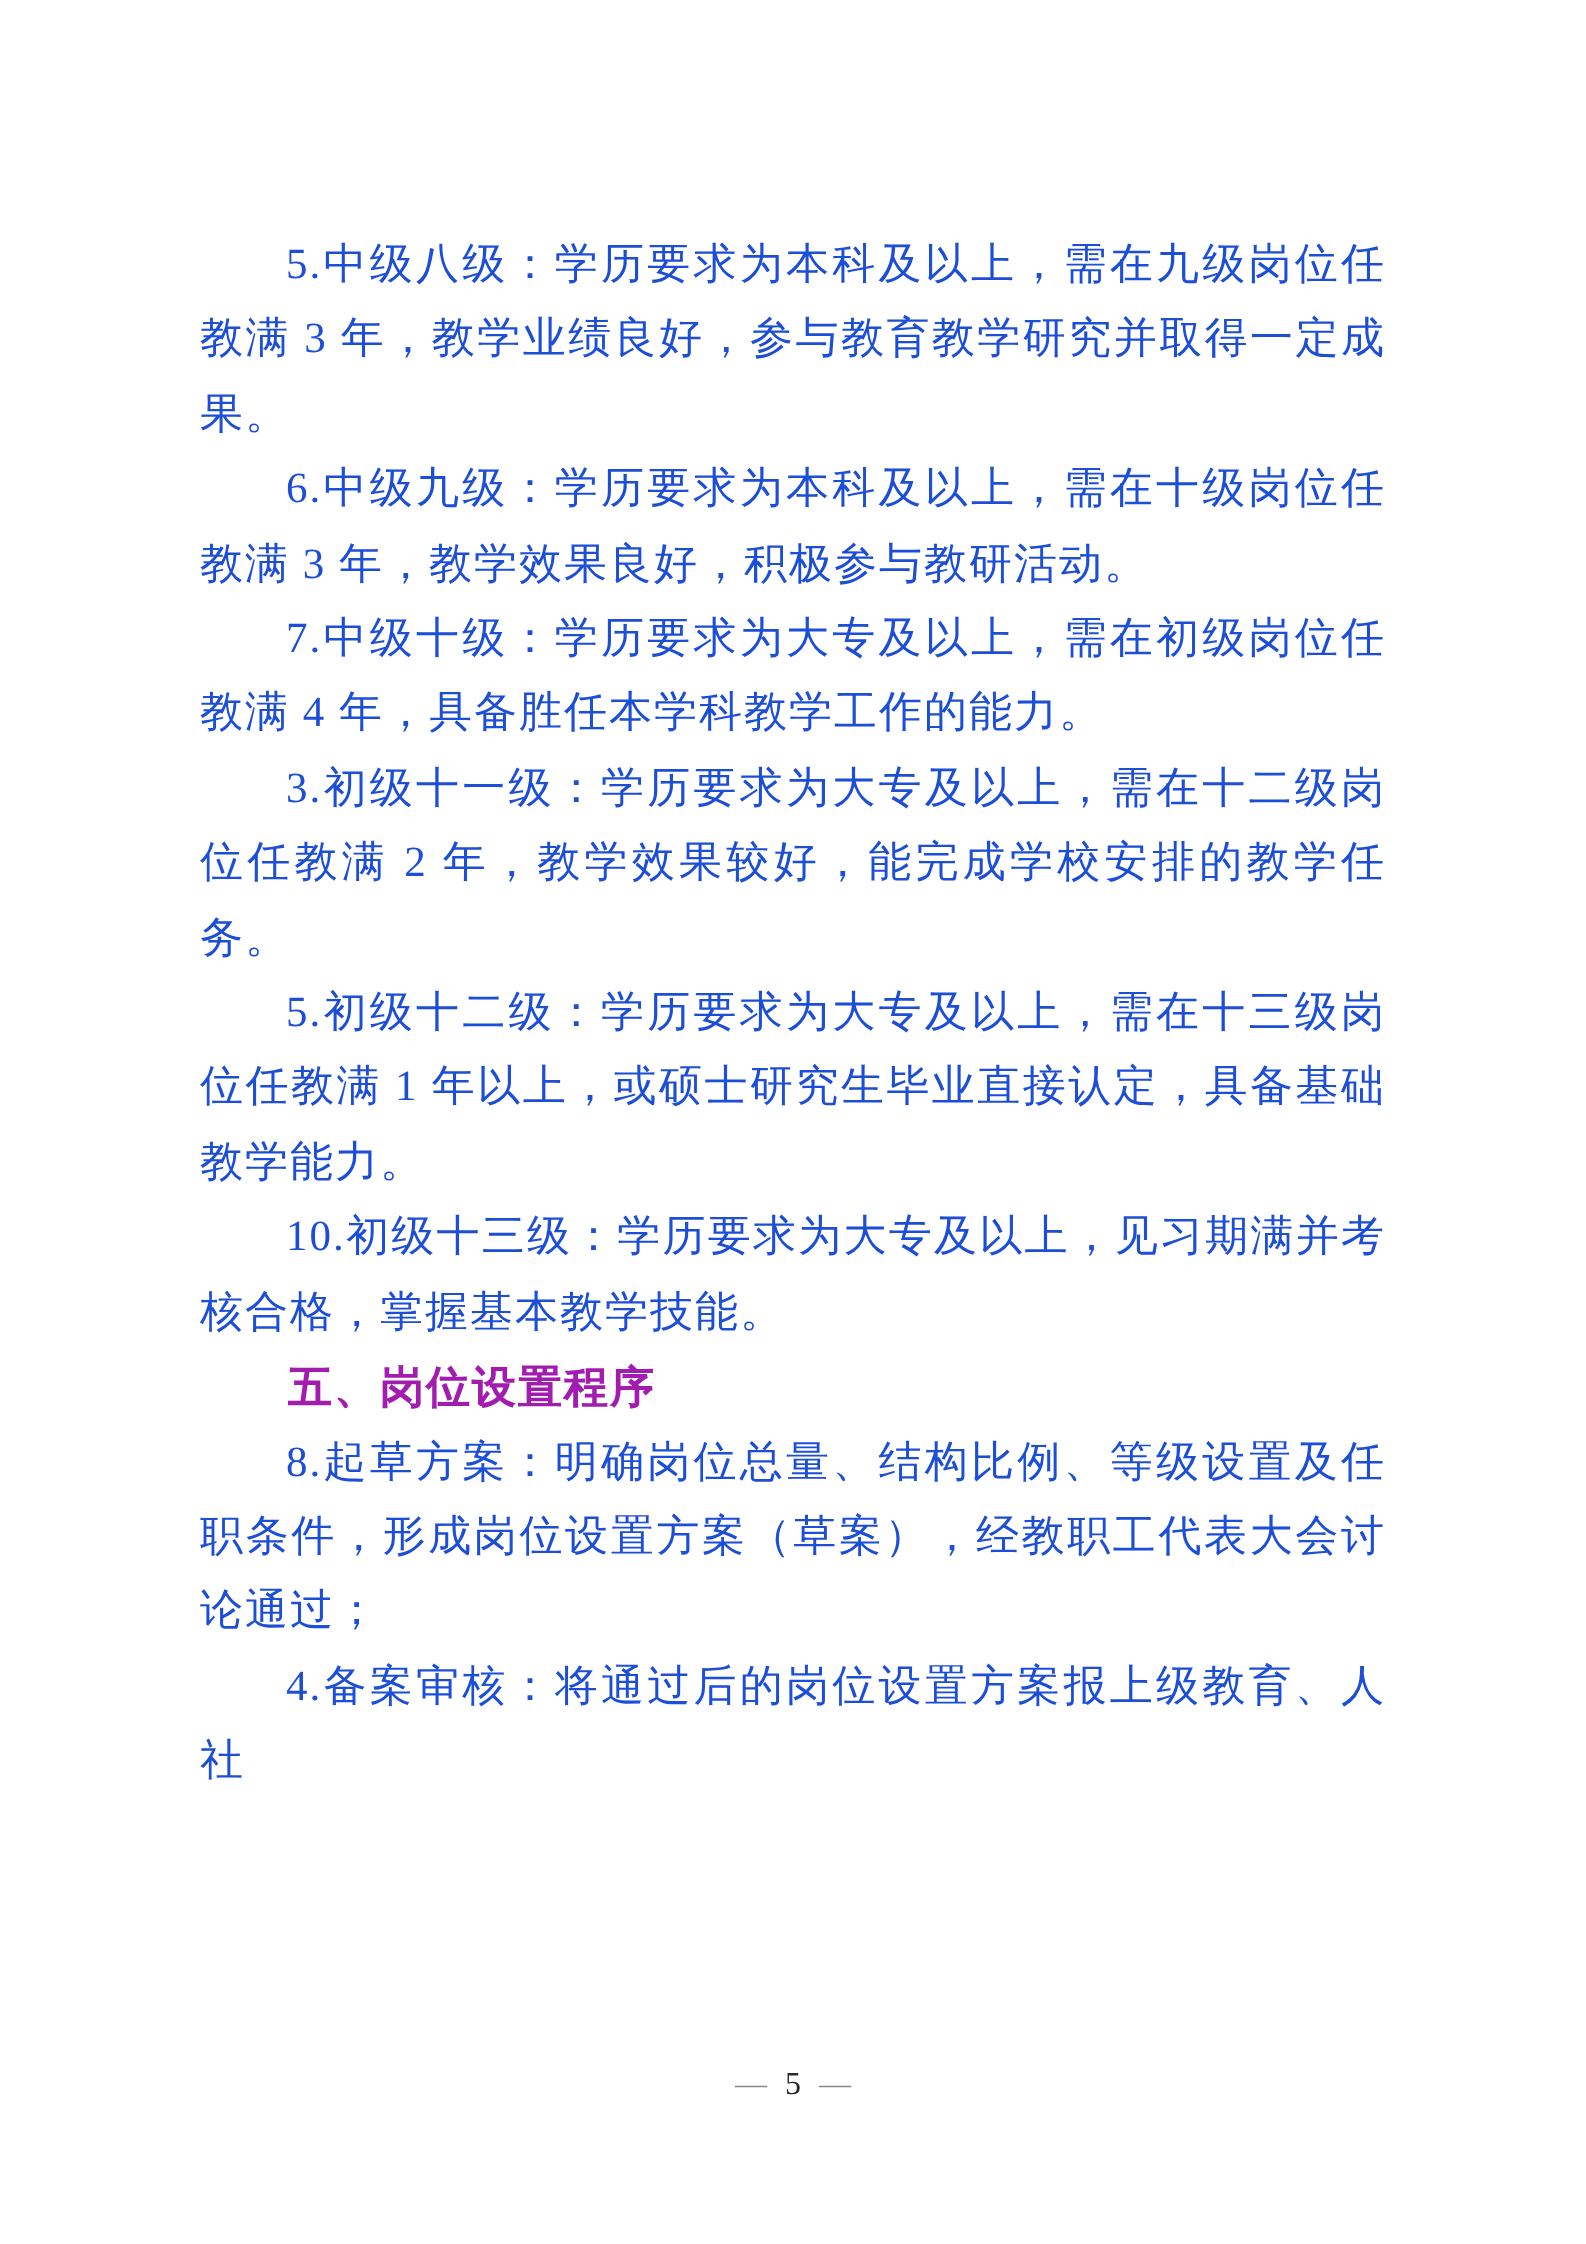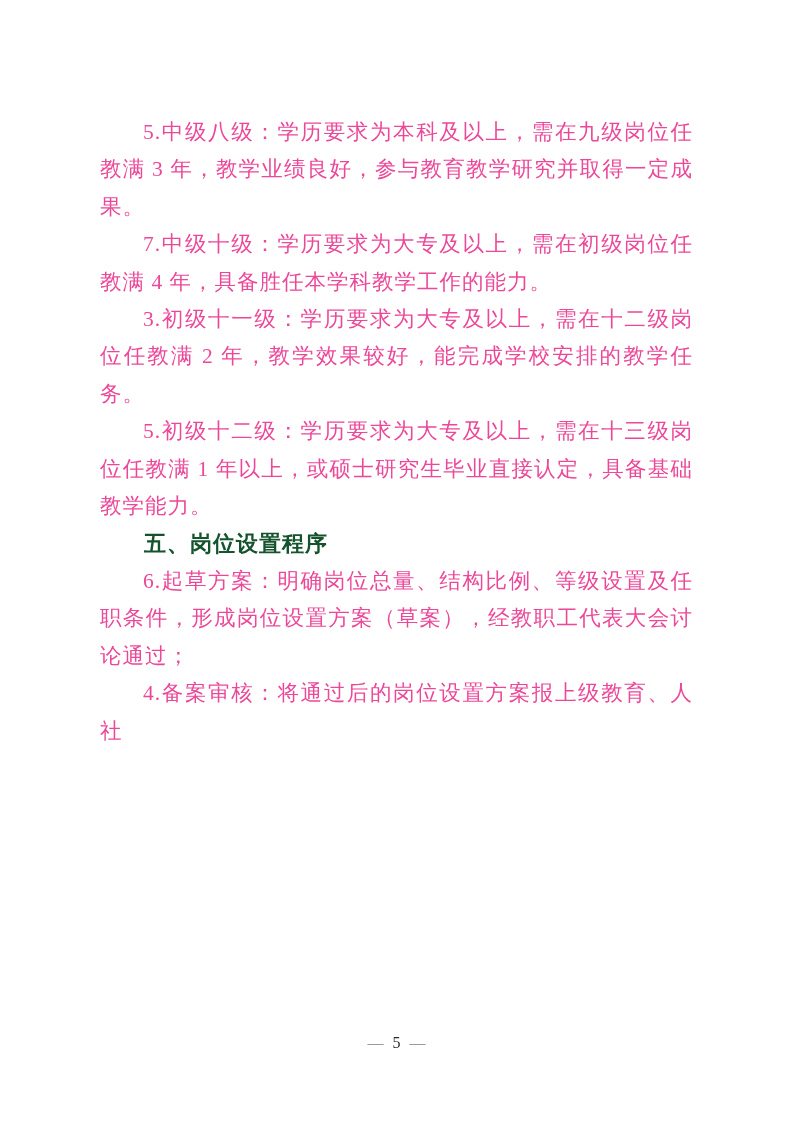--- a/index.html
+++ b/index.html
@@ -24,31 +24,31 @@
     width: 593px;
   }
   .para {
     margin: 0;
     font-size: 21.5px;
     line-height: 37.4px;
     letter-spacing: 1px;
     text-align: justify;
     text-justify: inter-character;
     text-indent: 2em;
-    color: #ec4899;
+    color: #1d4ed8;
   }
   .heading {
     margin: 0;
     font-family: "Liberation Sans", "DejaVu Sans", sans-serif;
     font-weight: bold;
     font-size: 22px;
     line-height: 37.4px;
     letter-spacing: 1px;
     text-indent: 2em;
-    color: #14532d;
+    color: #a21caf;
   }
   .footer {
     position: absolute;
     left: 0;
     right: 0;
     top: 1032px;
     text-align: center;
     font-size: 16px;
     line-height: 22px;
     color: #333333;
@@ -62,24 +62,26 @@
     color: #2a2a2a;
     font-family: "Liberation Serif", "DejaVu Serif", serif;
   }
 </style>
 </head>
 <body>
 
 <div class="page">
   <div class="content">
     <p class="para">5.中级八级：学历要求为本科及以上，需在九级岗位任教满 3 年，教学业绩良好，参与教育教学研究并取得一定成果。</p>
+    <p class="para">6.中级九级：学历要求为本科及以上，需在十级岗位任教满 3 年，教学效果良好，积极参与教研活动。</p>
     <p class="para">7.中级十级：学历要求为大专及以上，需在初级岗位任教满 4 年，具备胜任本学科教学工作的能力。</p>
     <p class="para">3.初级十一级：学历要求为大专及以上，需在十二级岗位任教满 2 年，教学效果较好，能完成学校安排的教学任务。</p>
     <p class="para">5.初级十二级：学历要求为大专及以上，需在十三级岗位任教满 1 年以上，或硕士研究生毕业直接认定，具备基础教学能力。</p>
+    <p class="para">10.初级十三级：学历要求为大专及以上，见习期满并考核合格，掌握基本教学技能。</p>
     <h2 class="heading">五、岗位设置程序</h2>
-    <p class="para">6.起草方案：明确岗位总量、结构比例、等级设置及任职条件，形成岗位设置方案（草案），经教职工代表大会讨论通过；</p>
+    <p class="para">8.起草方案：明确岗位总量、结构比例、等级设置及任职条件，形成岗位设置方案（草案），经教职工代表大会讨论通过；</p>
     <p class="para">4.备案审核：将通过后的岗位设置方案报上级教育、人社</p>
   </div>
 
   <div class="footer">
     <span class="dash">—</span><span class="num">5</span><span class="dash">—</span>
   </div>
 </div>
 
 </body></html>

